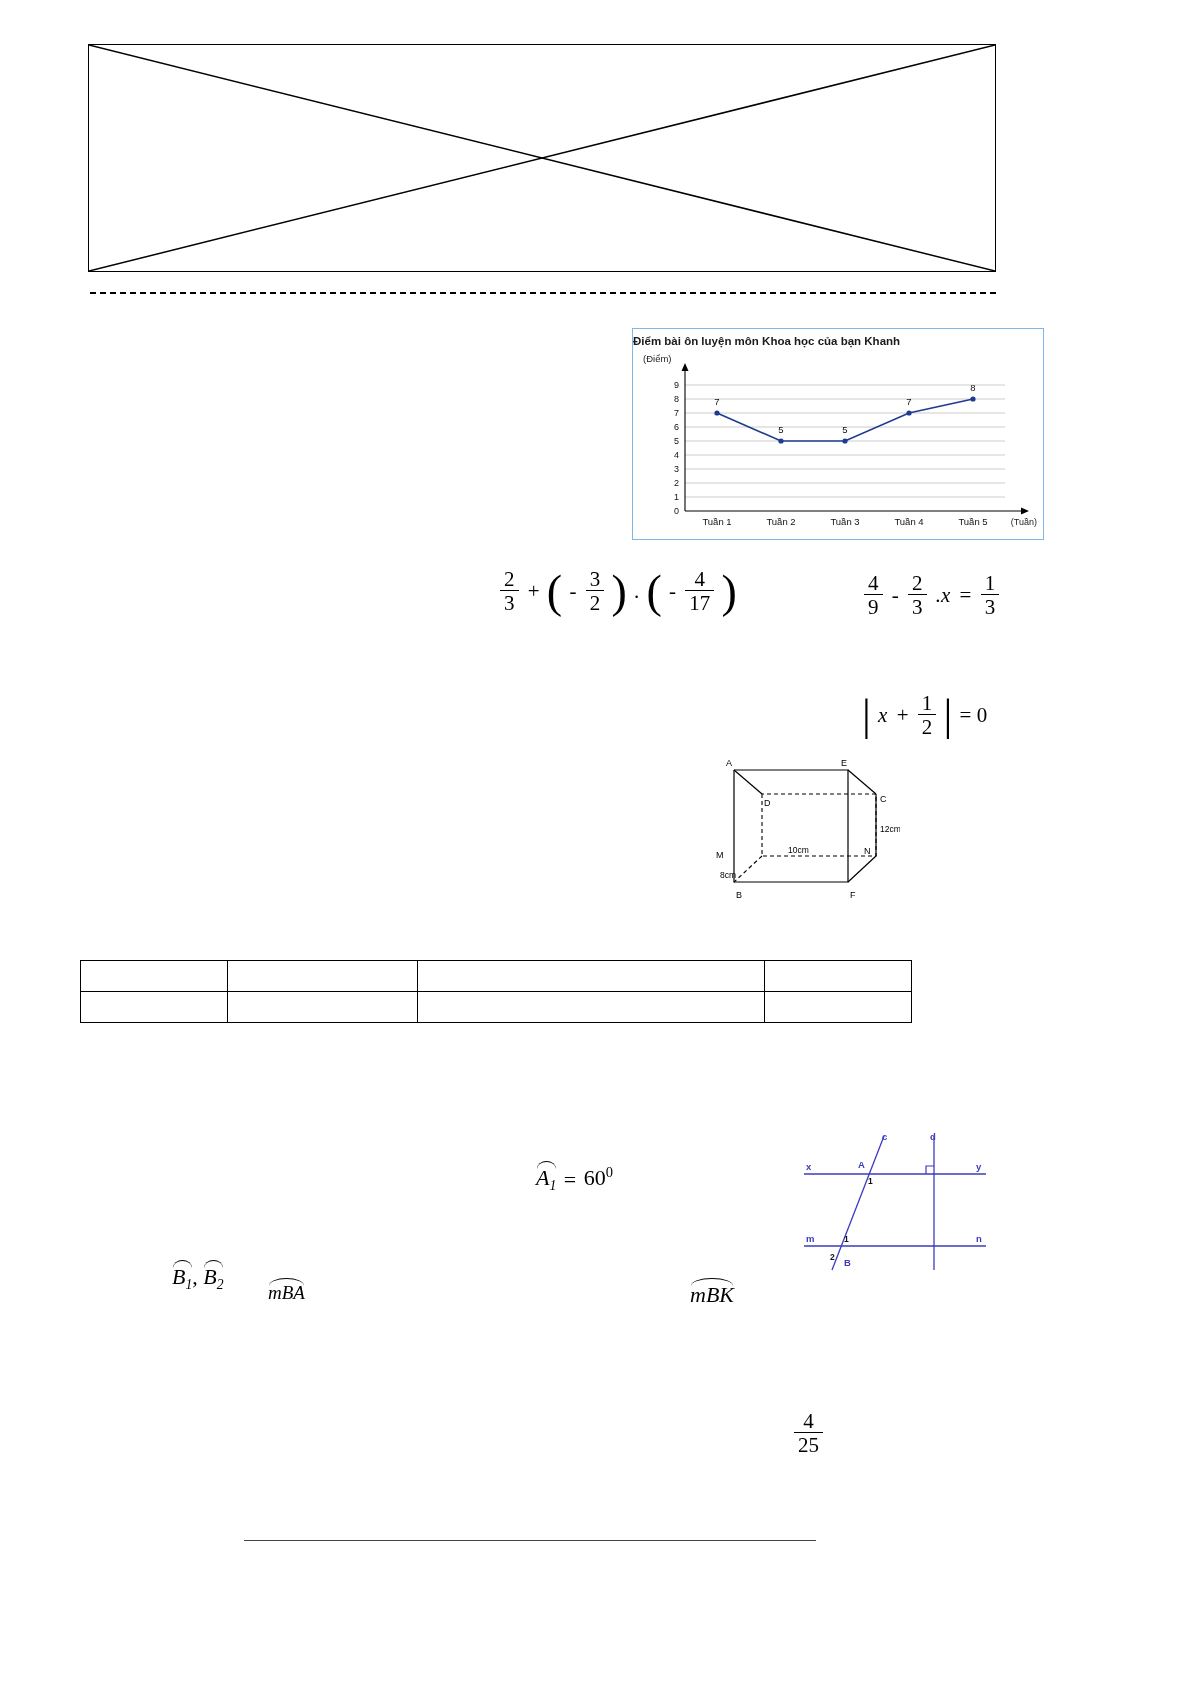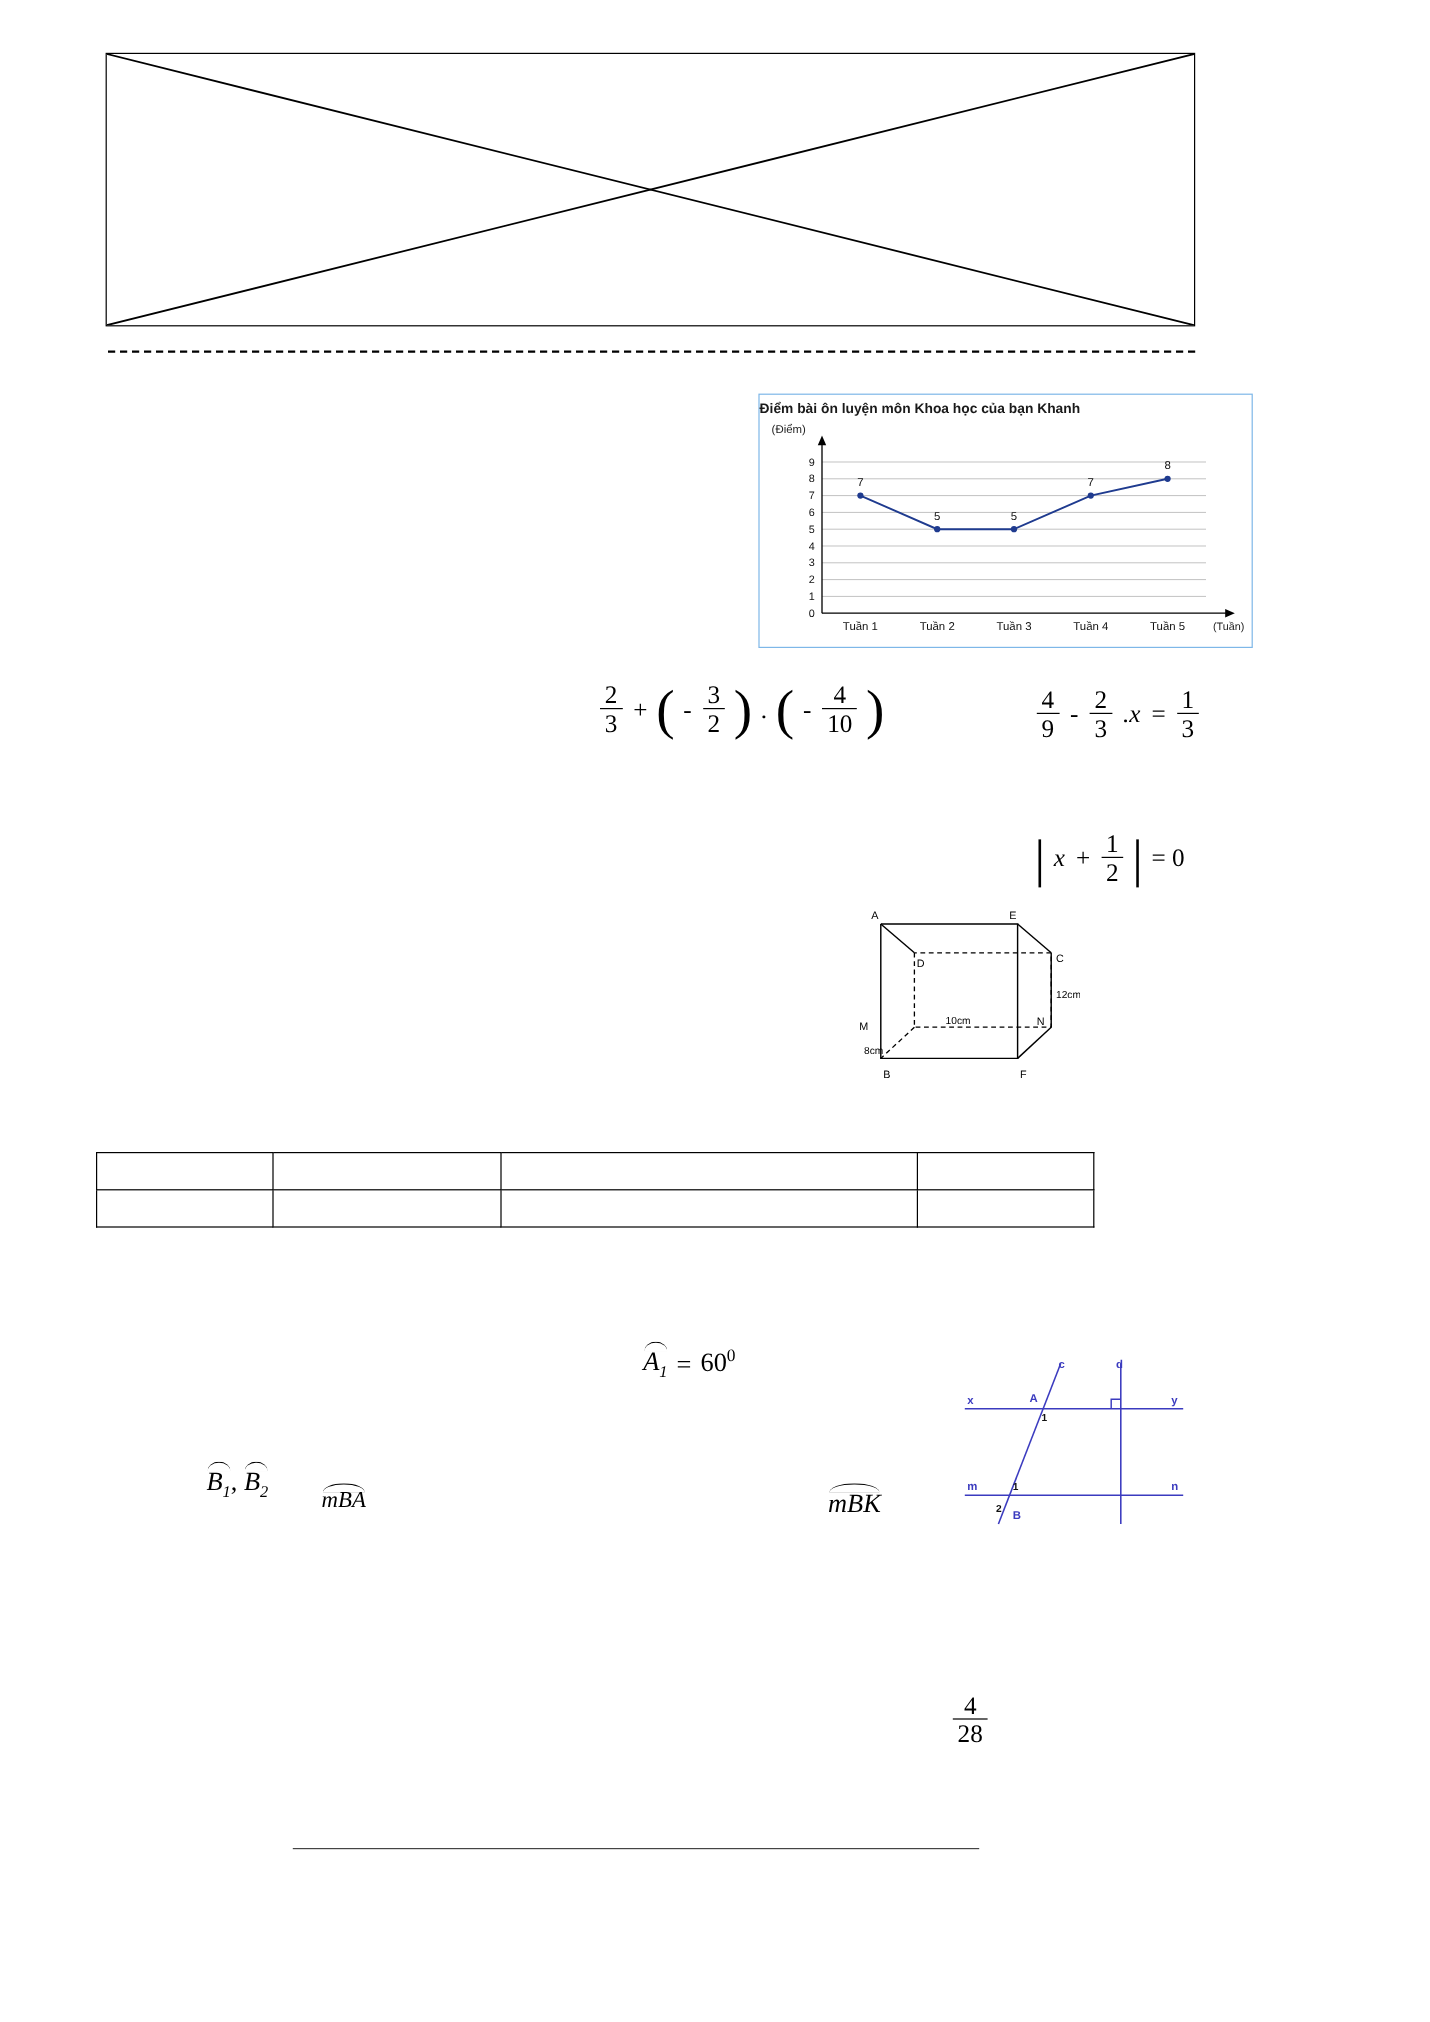--- a/index.html
+++ b/index.html
@@ -134,21 +134,21 @@
   .tbl td {
     border: 1.3px solid #000;
     height: 28px;
   }
   .c1 { width: 146px; }
   .c2 { width: 190px; }
   .c3 { width: 350px; }
   .c4 { width: 146px; }
 
   
-  .angitem { position: absolute; font-family: "Liberation Serif", serif; }
+  .angitem { position: absolute; font-family: "Liberation Serif", serif; margin-top: 42px; }
   .ang-a1   { left: 536px; top: 1122px; font-size: 22px; }
   .ang-b12  { left: 172px; top: 1222px; font-size: 22px; font-family: Liberation Serif, serif; }
   .ang-mba  { left: 268px; top: 1240px; font-size: 19px; }
   .ang-mbk  { left: 690px; top: 1240px; font-size: 22px; }
 
   .ovl { position: relative; display: inline-block; font-style: italic; }
   .ovl::before {
     content: "";
     position: absolute;
     left: 3%;
@@ -267,21 +267,21 @@
   <span class="frac">
     <span class="num">3</span>
     <span class="den">2</span>
   </span>
   <span class="paren">)</span>
   <span class="opsym">.</span>
   <span class="paren">(</span>
   <span class="opsym">-</span>
   <span class="frac">
     <span class="num">4</span>
-    <span class="den">10</span>
+    <span class="den">17</span>
   </span>
   <span class="paren">)</span>
 </div>
 
 <div class="mathblk expr2">
   <span class="frac">
     <span class="num">4</span>
     <span class="den">9</span>
   </span>
   <span class="opsym">-</span>
@@ -404,17 +404,17 @@
       <text x="72" y="56">1</text>
       <text x="48" y="114">1</text>
       <text x="34" y="132">2</text>
     </g>
   </svg>
 </div>
 
 <div class="mathblk expr-frac425">
   <span class="frac">
     <span class="num">4</span>
-    <span class="den">28</span>
+    <span class="den">25</span>
   </span>
 </div>
 
 <div class="bottom-rule"></div>
 
 </body></html>

